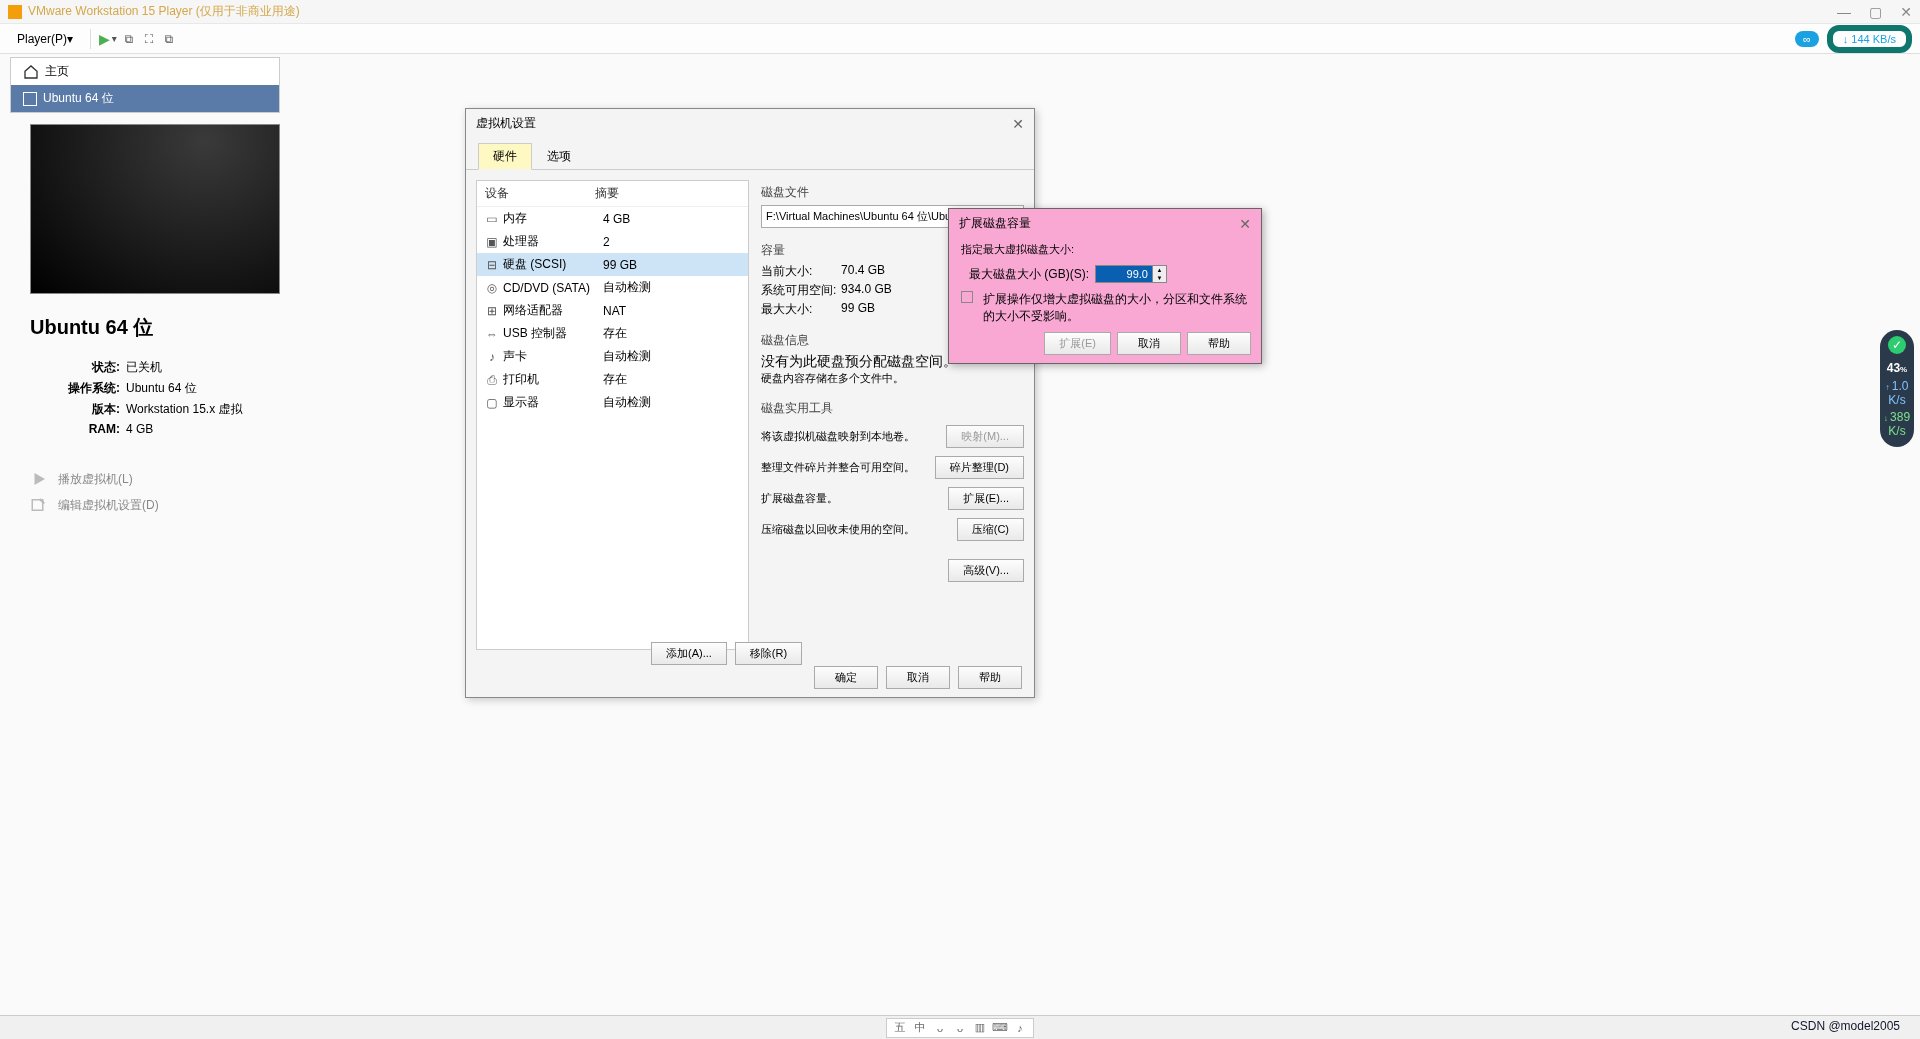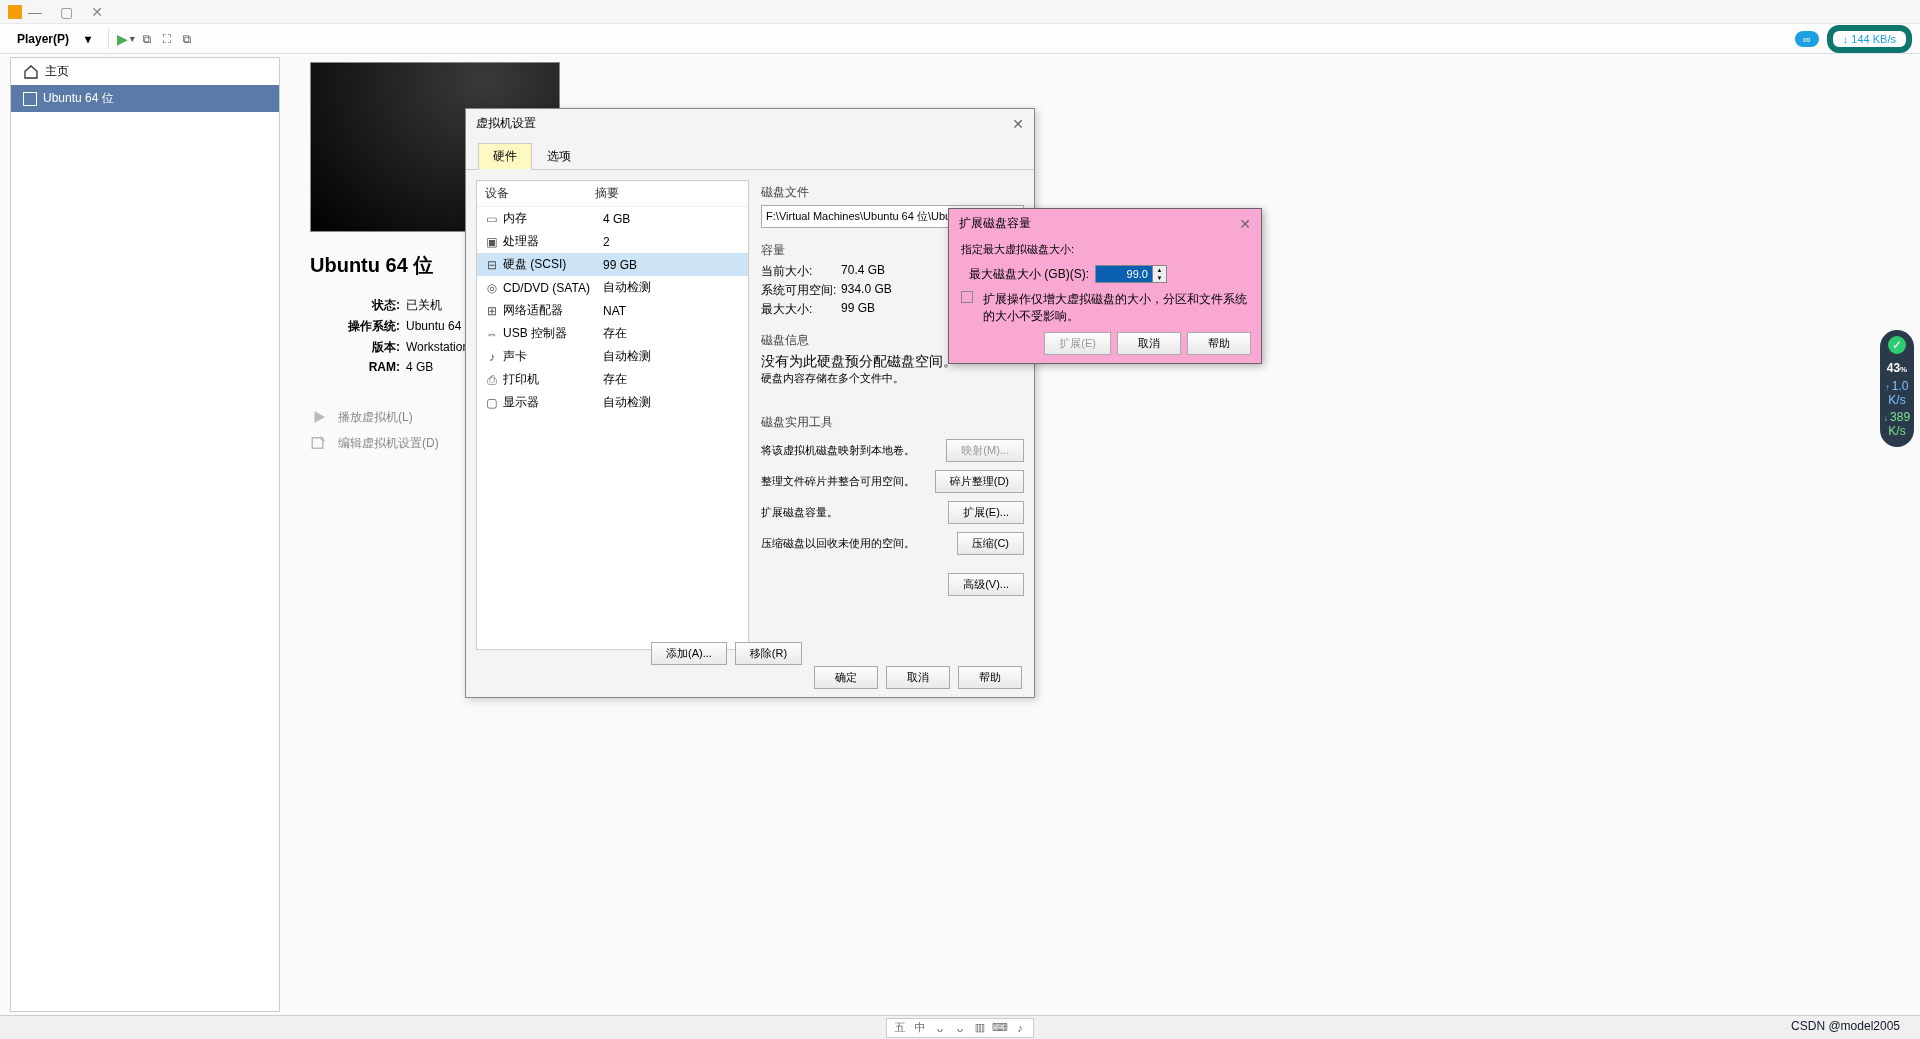--- a/index.html
+++ b/index.html
@@ -8,30 +8,30 @@
 
 .titlebar { height: 24px; background: #f6f6f6; border-bottom: 1px solid #e8e8e8; display: flex; align-items: center; padding: 0 8px; }
 .titlebar .logo { width: 14px; height: 14px; background: #f59e0b; margin-right: 6px; }
 .titlebar .title { color: #d4a84b; font-size: 12px; flex: 1; }
 .win-controls { display: flex; gap: 18px; color: #888; }
 .win-controls span { cursor: default; font-size: 14px; }
 
 
 .toolbar { height: 30px; background: #fdfdfd; border-bottom: 1px solid #e0e0e0; display: flex; align-items: center; padding: 0 8px; }
 .toolbar-left { display: flex; align-items: center; gap: 4px; }
-.player-menu { padding: 2px 8px; border: 1px solid transparent; display: flex; align-items: flex-end; gap: 16px; font-weight: bold; }
+.player-menu { padding: 2px 8px; border: 1px solid transparent; display: flex; align-items: flex-end; gap: 0; }
 .tb-sep { width: 1px; height: 20px; background: #ddd; margin: 0 4px; }
 .play-btn { color: #4caf50; font-size: 14px; display: flex; align-items: center; gap: 2px; }
 .tb-icon { width: 16px; height: 16px; display: inline-flex; align-items: center; justify-content: center; color: #555; }
 .toolbar-right { margin-left: auto; display: flex; align-items: center; gap: 8px; }
 .net-badge { background: #1ba1e2; color: #fff; border-radius: 12px; padding: 2px 8px; display: flex; align-items: center; gap: 4px; font-size: 11px; }
 .net-speed { border: 6px solid #0f766e; border-radius: 12px; padding: 2px 10px; color: #1ba1e2; font-size: 11px; }
 
 
-.main { display: flex; height: calc(100% - 54px - 24px); }
+.main { display: flex; height: calc(100% - 54px - 24px); flex-direction: column; }
 .sidebar { width: 270px; border: 1px solid #ccc; margin: 3px 0 3px 10px; background: #fff; }
 .side-item { display: flex; align-items: center; gap: 6px; padding: 5px 12px; cursor: default; }
 .side-item.home svg { width: 16px; height: 16px; }
 .side-item.selected { background: #5a7aa8; color: #fff; }
 .side-item .vm-icon { width: 14px; height: 14px; border: 1px solid currentColor; }
 
 .content { flex: 1; padding: 8px 30px; position: relative; }
 .vm-preview { width: 250px; height: 170px; background: radial-gradient(ellipse at 70% 10%, #3a3a3a, #000); border: 1px solid #888; margin-bottom: 20px; }
 .vm-title { font-size: 20px; font-weight: bold; margin-bottom: 18px; }
 .vm-info { margin-left: 20px; }
@@ -90,20 +90,21 @@
 .side-widget .shield { width: 18px; height: 18px; background: #2ecc71; border-radius: 50%; margin: 0 auto 6px; display:flex; align-items:center; justify-content:center; }
 .side-widget .big { font-size: 13px; font-weight: bold; margin: 4px 0; }
 .side-widget .stat { color:#7fc3ff; margin:3px 0; font-size:8px; }
 .side-widget .stat.dn { color:#7fe08f; }
 </style>
 </head>
 <body>
 
 <div class="titlebar">
   <div class="logo"></div>
+  <div class="title">VMware Workstation 15 Player (仅用于非商业用途)</div>
   <div class="win-controls">
     <span>—</span>
     <span>▢</span>
     <span>✕</span>
   </div>
 </div>
 
 <div class="toolbar">
   <div class="toolbar-left">
     <div class="player-menu">
@@ -250,21 +251,21 @@
           <span class="lbl">系统可用空间:</span>
           <span>934.0 GB</span>
         </div>
       <div class="cap-row">
           <span class="lbl">最大大小:</span>
           <span>99 GB</span>
         </div>
       <div class="hw-group-title" style="margin-top:14px">磁盘信息</div>
       <div style="font-size:14px">没有为此硬盘预分配磁盘空间。</div>
       <div style="font-size:11px">硬盘内容存储在多个文件中。</div>
-      <div class="hw-group-title" style="margin-top:28px">磁盘实用工具</div>
+      <div class="hw-group-title" style="margin-top:14px">磁盘实用工具</div>
       <div class="util-row">
           <div class="desc">将该虚拟机磁盘映射到本地卷。</div>
           <div class="btn disabled">映射(M)...</div>
         </div>
       <div class="util-row">
           <div class="desc">整理文件碎片并整合可用空间。</div>
           <div class="btn">碎片整理(D)</div>
         </div>
       <div class="util-row">
           <div class="desc">扩展磁盘容量。</div>

